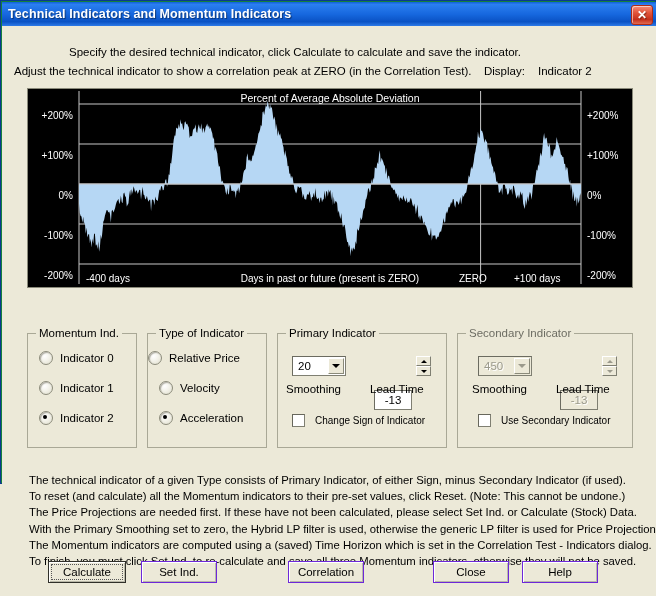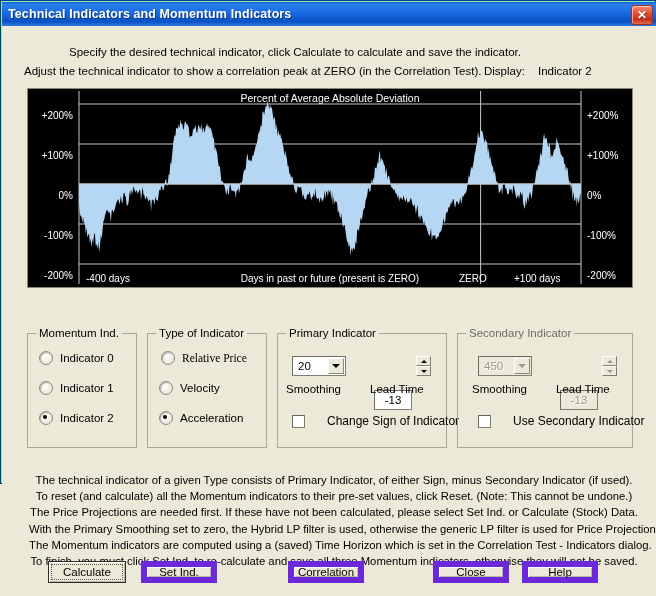--- a/index.html
+++ b/index.html
@@ -3,21 +3,21 @@
 <meta charset="utf-8">
 <style>
   html,body{margin:0;padding:0;}
   body{
     width:656px;height:596px;overflow:hidden;
     font-family:"Liberation Sans", sans-serif;
     background:#ece9d8;
   }
   .window{
     position:absolute;left:0;top:0;width:656px;height:484px;
-    background:#86efac;
+    background:#15803d;
     border:1px solid #0a3a8f;
     box-sizing:border-box;
   }
   
   .titlebar{
     position:absolute;left:1px;top:1px;width:654px;height:24px;
     background:linear-gradient(180deg,#0f5fd8 0%,#2b7ff0 10%,#1667de 52%,#0a52c4 82%,#2d7ae8 100%);
     display:flex;align-items:center;
   }
   .title-text{
@@ -41,21 +41,21 @@
   }
   
   .client{
     position:absolute;left:1px;top:25px;width:654px;height:570px;
     background:#ece9d8;
   }
   .hdr-line{
     position:absolute;font-size:11.5px;color:#000;white-space:nowrap;
   }
   #hdr1{left:27px;top:20px;margin-left:40px;}
-  #hdr2{left:22px;top:39px;}
+  #hdr2{left:12px;top:39px;}
   #dispLabel{left:482px;top:39px;}
   #dispValue{left:536px;top:39px;}
 
   
   .chart{
     position:absolute;left:25px;top:62px;width:606px;height:200px;
     background:#000;
     border:1px solid #8a8a7a;
     box-sizing:border-box;
     overflow:hidden;
@@ -141,31 +141,31 @@
 
   .ctl-label{position:absolute;font-size:11.5px;color:#000;white-space:nowrap;}
 
   
   .cb-row{position:absolute;display:flex;align-items:center;cursor:pointer;}
   .cb{
     width:13px;height:13px;background:#fff;
     border:1px solid #7f7f72;border-top-color:#67675c;border-left-color:#67675c;
     box-sizing:border-box;flex:none;
   }
-  .cb-row .lab{font-size:12px;color:#000;margin-left:22px;white-space:nowrap;}
+  .cb-row .lab{font-size:10px;color:#000;margin-left:10px;white-space:nowrap;}
 
   
   .para{position:absolute;left:27px;top:446px;width:610px;}
-  .para div{font-size:11.3px;color:#000;line-height:16.2px;white-space:nowrap;text-align:center;}
+  .para div{font-size:11.3px;color:#000;line-height:16.2px;white-space:nowrap;}
 
   
   .btn{
     position:absolute;height:22px;
     background:#ece9d8;
-    border:6px solid #6d28d9;
+    border:1px solid #6d28d9;
     box-shadow:inset 1px 1px 0 #ffffff, inset -1px -1px 0 #b9b8a8;
     box-sizing:border-box;
     display:flex;align-items:center;justify-content:center;
     font-size:11.5px;color:#000;cursor:pointer;
   }
   .btn.default{border:1px solid #30302a;}
   .btn.default .inner{
     position:absolute;left:2px;top:2px;right:2px;bottom:2px;
     border:1px dotted #555;
   }
@@ -236,21 +236,21 @@
         <span class="lab">Indicator 1</span>
       </div>
       <div class="radio-row" style="left:11px;top:77px;">
         <span class="radio on"></span>
         <span class="lab">Indicator 2</span>
       </div>
     </div>
 
     <div class="grp" id="grpType">
       <span class="legend">Type of Indicator</span>
-      <div class="radio-row" style="left:13px;top:17px;font-family:Liberation Serif, serif;">
+      <div class="radio-row" style="left:0;top:17px;">
         <span class="radio"></span>
         <span class="lab">Relative Price</span>
       </div>
       <div class="radio-row" style="left:11px;top:47px;">
         <span class="radio"></span>
         <span class="lab">Velocity</span>
       </div>
       <div class="radio-row" style="left:11px;top:77px;">
         <span class="radio on"></span>
         <span class="lab">Acceleration</span>

